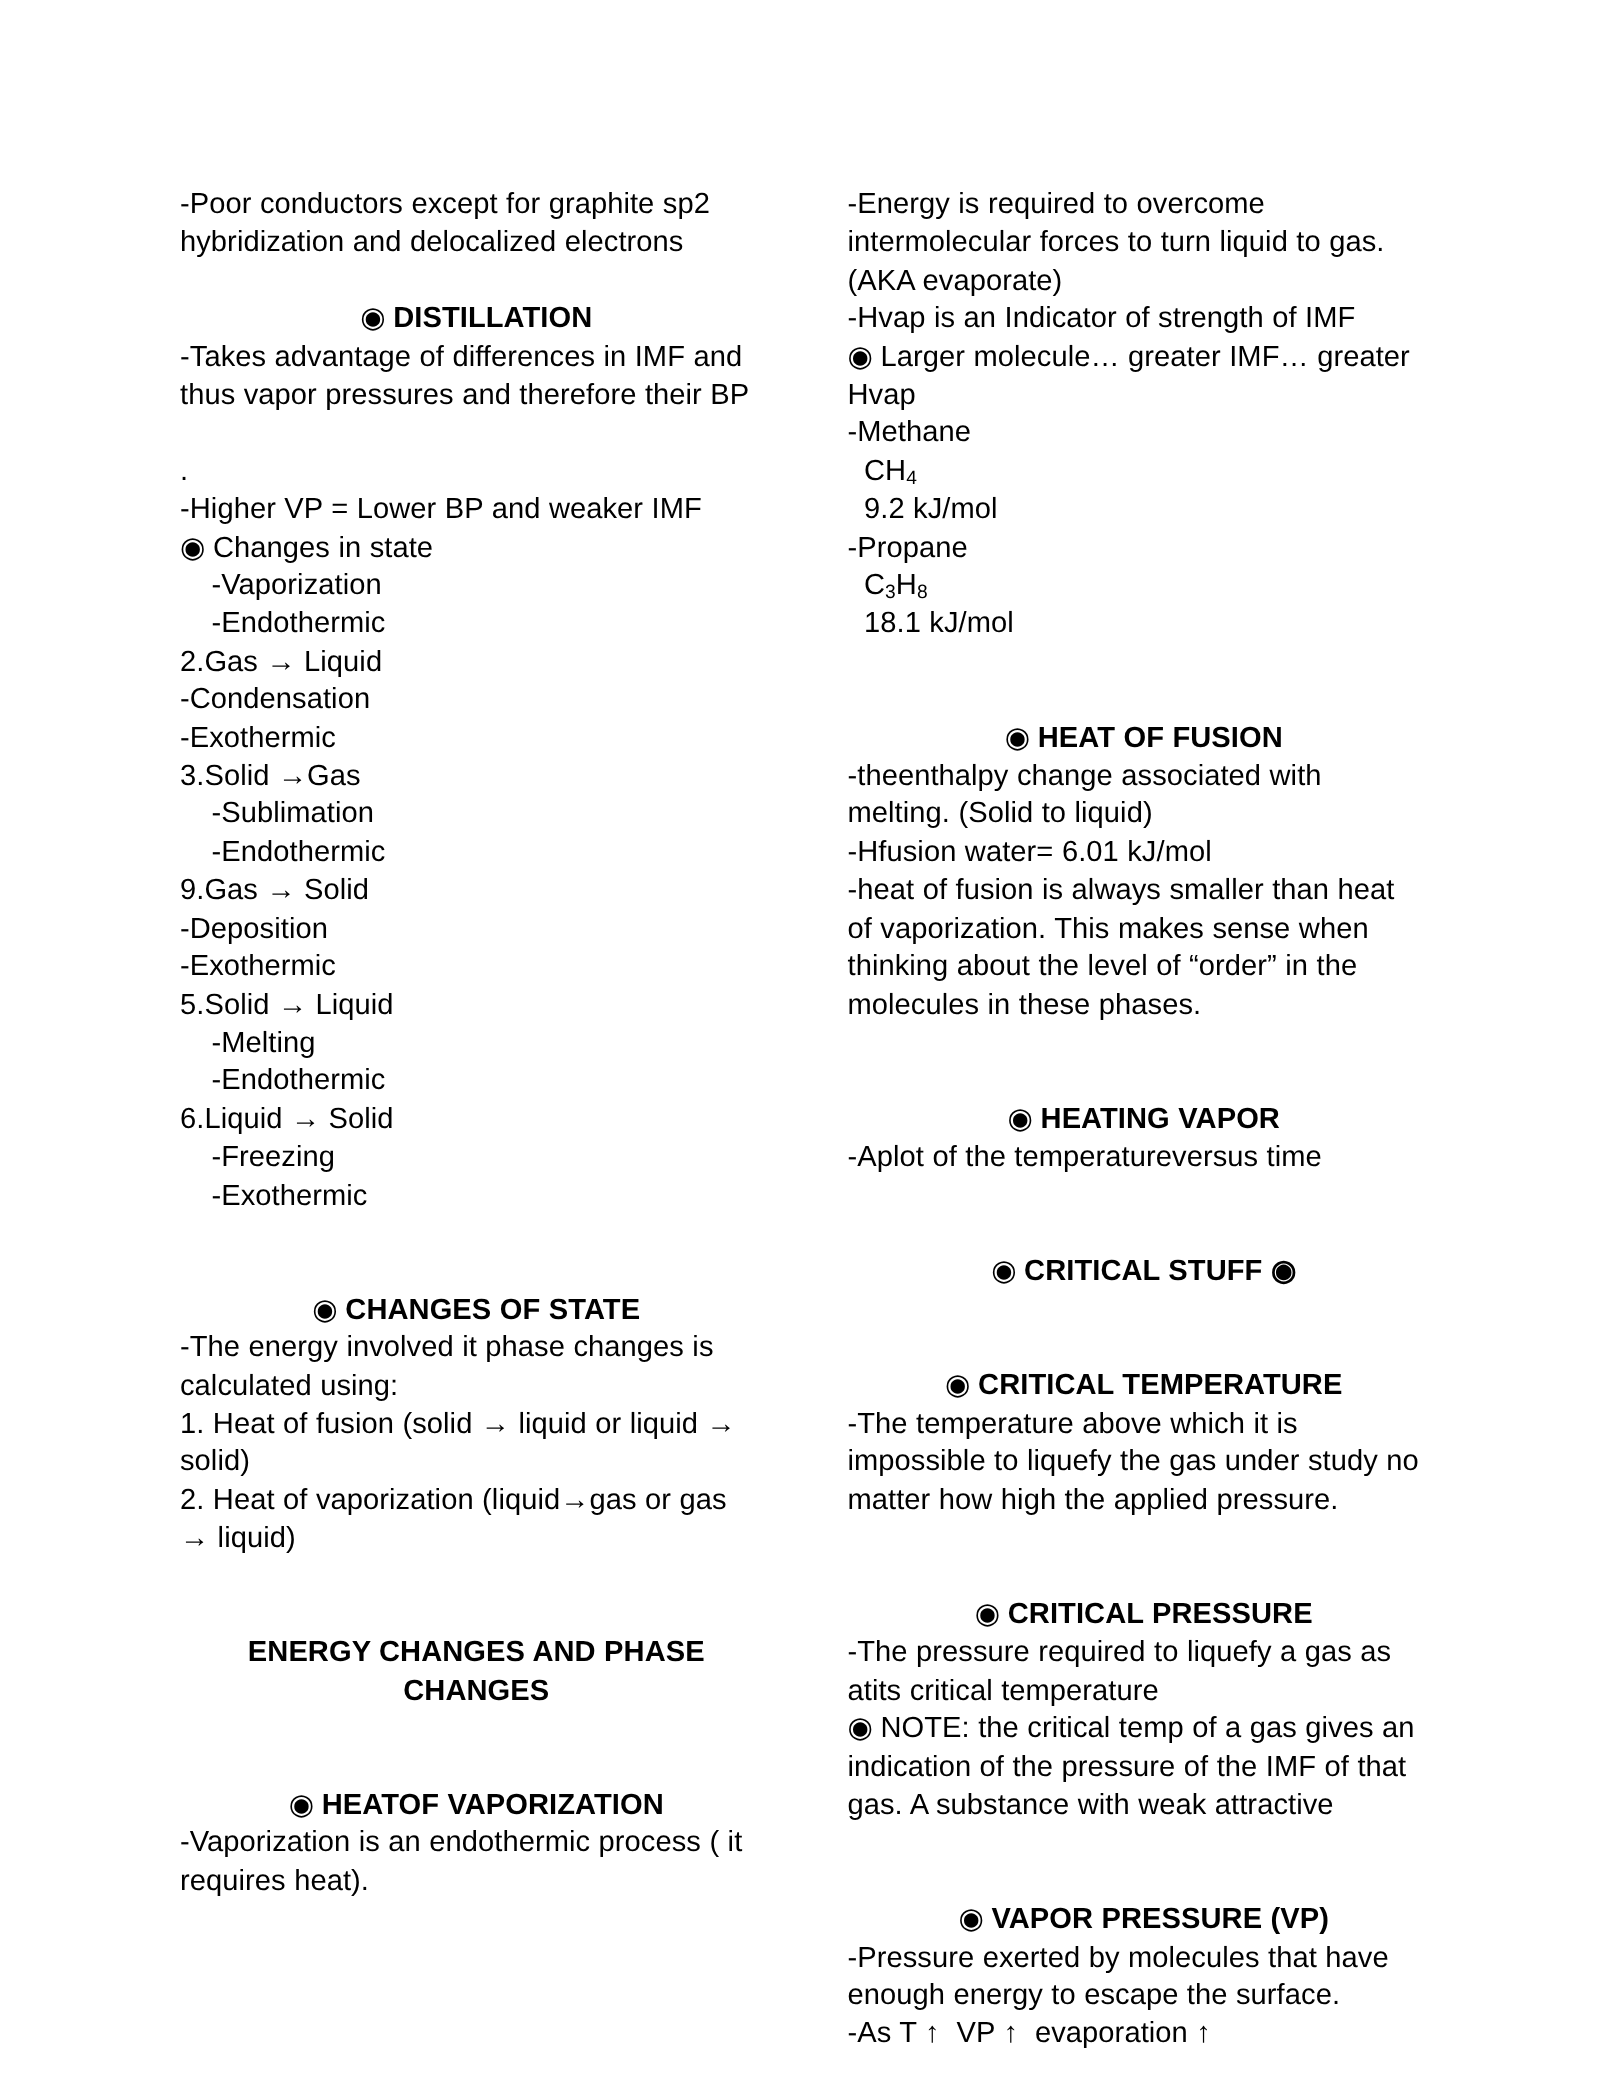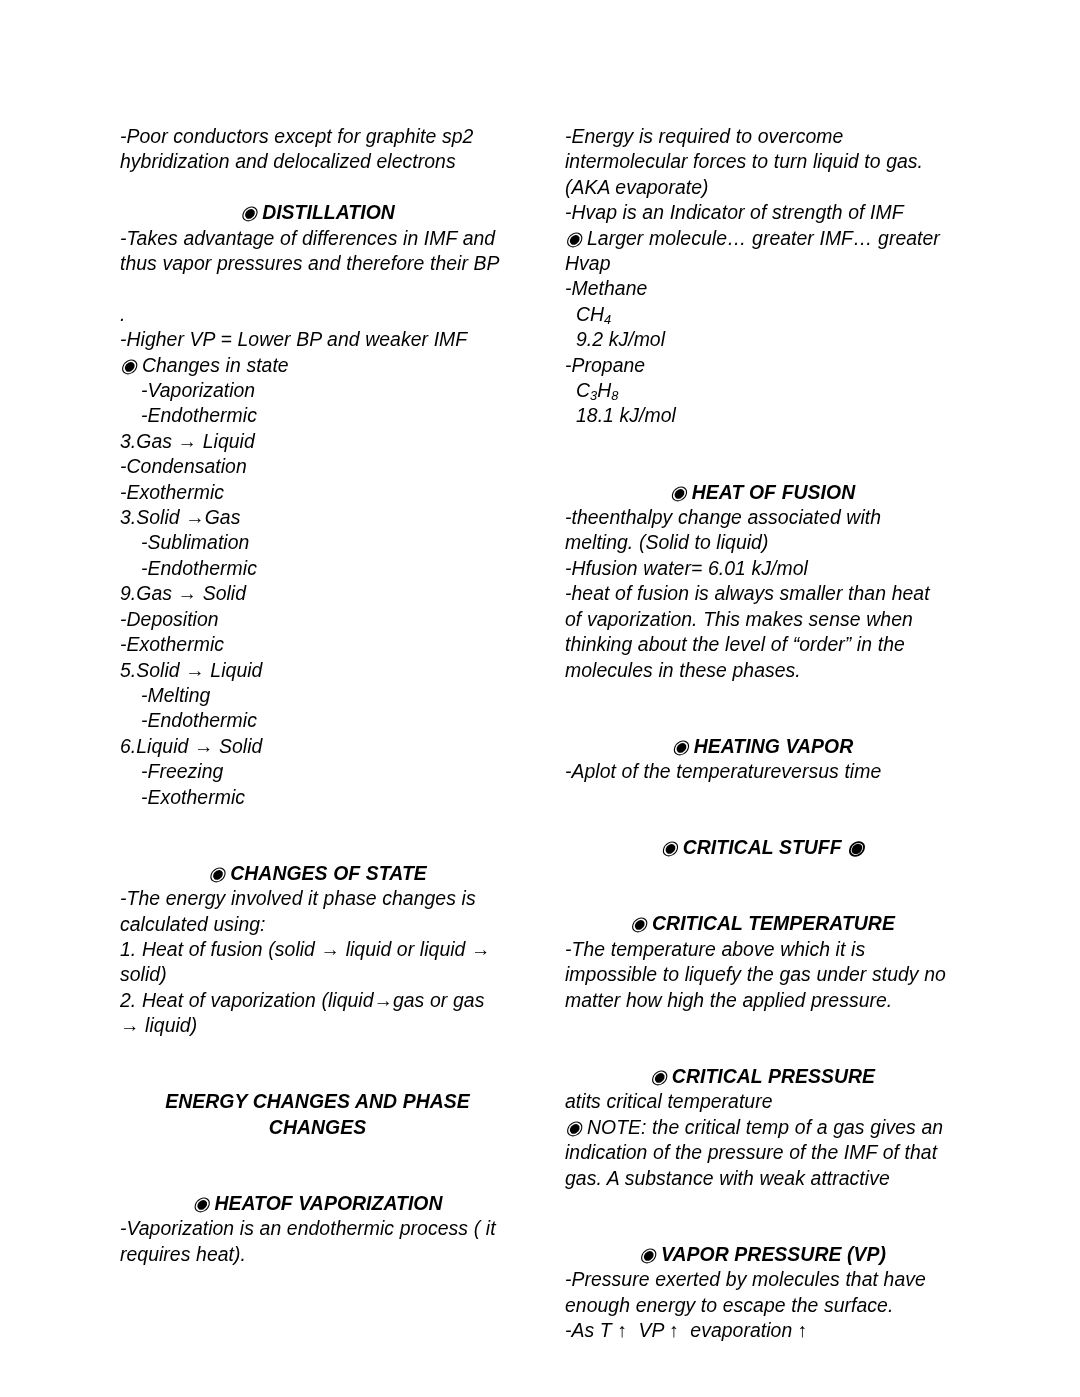--- a/index.html
+++ b/index.html
@@ -29,21 +29,20 @@
     left: 120px;
     top: 124px;
     width: 850px;
     display: flex;
     flex-direction: row;
     align-items: flex-start;
   }
   .col {
     width: 395px;
     flex: 0 0 395px;
-    font-style: italic;
   }
   .col-left { margin-right: 50px; }
 
   .line {
     font-size: 19.4px;
     line-height: 25.4px;
     white-space: pre-wrap;
     letter-spacing: 0.05px;
     word-spacing: 0.2px;
   }
@@ -81,21 +80,21 @@
         <div class="line spacer">&nbsp;</div>
         <div class="line bold"><span class="bullet">◉</span><span class="bullet-gap">&nbsp;</span><span>DISTILLATION</span></div>
         <div class="line"><span>-Takes advantage of differences in IMF and</span></div>
         <div class="line"><span>thus vapor pressures and therefore their BP</span></div>
         <div class="line spacer">&nbsp;</div>
         <div class="line"><span>.</span></div>
         <div class="line"><span>-Higher VP = Lower BP and weaker IMF</span></div>
         <div class="line"><span class="bullet">◉</span><span class="bullet-gap">&nbsp;</span><span>Changes in state</span></div>
         <div class="line indent1"><span>-Vaporization</span></div>
         <div class="line indent1"><span>-Endothermic</span></div>
-        <div class="line"><span>3.Gas → Liquid</span></div>
+        <div class="line"><span>2.Gas → Liquid</span></div>
         <div class="line"><span>-Condensation</span></div>
         <div class="line"><span>-Exothermic</span></div>
         <div class="line"><span>3.Solid →Gas</span></div>
         <div class="line indent1"><span>-Sublimation</span></div>
         <div class="line indent1"><span>-Endothermic</span></div>
         <div class="line"><span>9.Gas → Solid</span></div>
         <div class="line"><span>-Deposition</span></div>
         <div class="line"><span>-Exothermic</span></div>
         <div class="line"><span>5.Solid → Liquid</span></div>
         <div class="line indent1"><span>-Melting</span></div>
@@ -154,20 +153,21 @@
         <div class="line bold"><span class="bullet">◉</span><span class="bullet-gap">&nbsp;</span><span>CRITICAL STUFF ◉</span></div>
         <div class="line spacer">&nbsp;</div>
         <div class="line spacer">&nbsp;</div>
         <div class="line bold"><span class="bullet">◉</span><span class="bullet-gap">&nbsp;</span><span>CRITICAL TEMPERATURE</span></div>
         <div class="line"><span>-The temperature above which it is</span></div>
         <div class="line"><span>impossible to liquefy the gas under study no</span></div>
         <div class="line"><span>matter how high the applied pressure.</span></div>
         <div class="line spacer">&nbsp;</div>
         <div class="line spacer">&nbsp;</div>
         <div class="line bold"><span class="bullet">◉</span><span class="bullet-gap">&nbsp;</span><span>CRITICAL PRESSURE</span></div>
+        <div class="line"><span>-The pressure required to liquefy a gas as</span></div>
         <div class="line"><span>atits critical temperature</span></div>
         <div class="line"><span class="bullet">◉</span><span class="bullet-gap">&nbsp;</span><span>NOTE: the critical temp of a gas gives an</span></div>
         <div class="line"><span>indication of the pressure of the IMF of that</span></div>
         <div class="line"><span>gas. A substance with weak attractive</span></div>
         <div class="line spacer">&nbsp;</div>
         <div class="line spacer">&nbsp;</div>
         <div class="line bold"><span class="bullet">◉</span><span class="bullet-gap">&nbsp;</span><span>VAPOR PRESSURE (VP)</span></div>
         <div class="line"><span>-Pressure exerted by molecules that have</span></div>
         <div class="line"><span>enough energy to escape the surface.</span></div>
         <div class="line"><span>-As T ↑  VP ↑  evaporation ↑</span></div>

